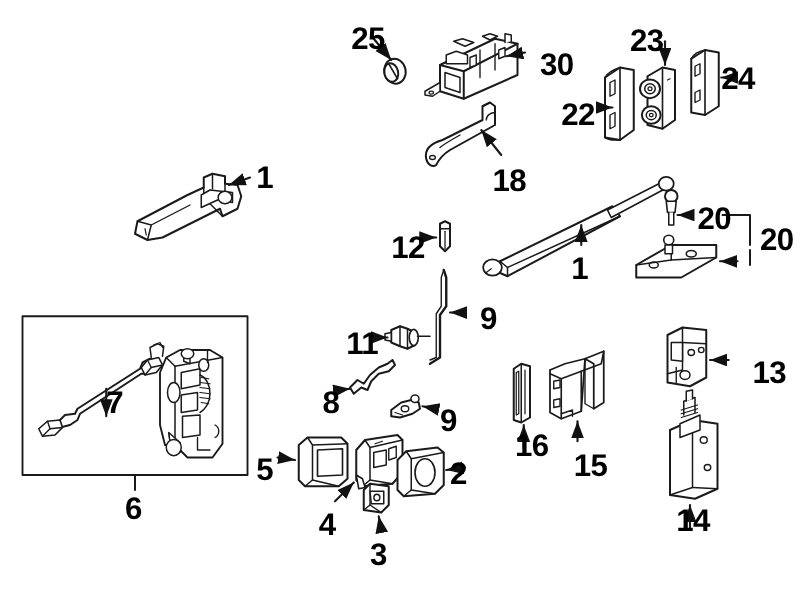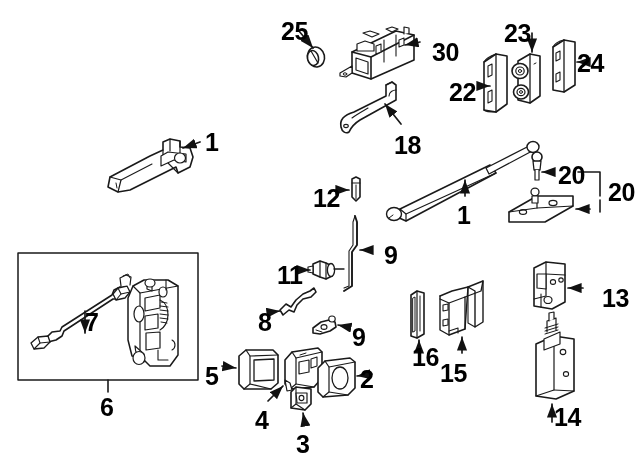--- a/index.html
+++ b/index.html
@@ -308,22 +308,22 @@
 <div class="lbl" style="left:255px;top:408px">4</div>
 <div class="lbl" style="left:205px;top:364px">5</div>
 <div class="lbl" style="left:100px;top:395px">6</div>
 <div class="lbl" style="left:85px;top:310px">7</div>
 <div class="lbl" style="left:258px;top:310px">8</div>
 <div class="lbl" style="left:384px;top:243px">9</div>
 <div class="lbl" style="left:352px;top:325px">9</div>
 <div class="lbl" style="left:277px;top:263px">11</div>
 <div class="lbl" style="left:313px;top:186px">12</div>
 <div class="lbl" style="left:602px;top:286px">13</div>
-<div class="lbl" style="left:554px;top:405px">14</div>
-<div class="lbl" style="left:440px;top:361px">15</div>
+<div class="lbl" style="left:541px;top:405px">14</div>
+<div class="lbl" style="left:459px;top:361px">15</div>
 <div class="lbl" style="left:412px;top:345px">16</div>
 <div class="lbl" style="left:457px;top:203px">1</div>
 <div class="lbl" style="left:608px;top:180px">20</div>
 <div class="lbl" style="left:558px;top:163px">20</div>
 <div class="lbl" style="left:432px;top:40px">30</div>
 <div class="lbl" style="left:394px;top:133px">18</div>
 <div class="lbl" style="left:449px;top:80px">22</div>
 <div class="lbl" style="left:504px;top:21px">23</div>
 <div class="lbl" style="left:577px;top:51px">24</div>
 <div class="lbl" style="left:281px;top:19px">25</div>

